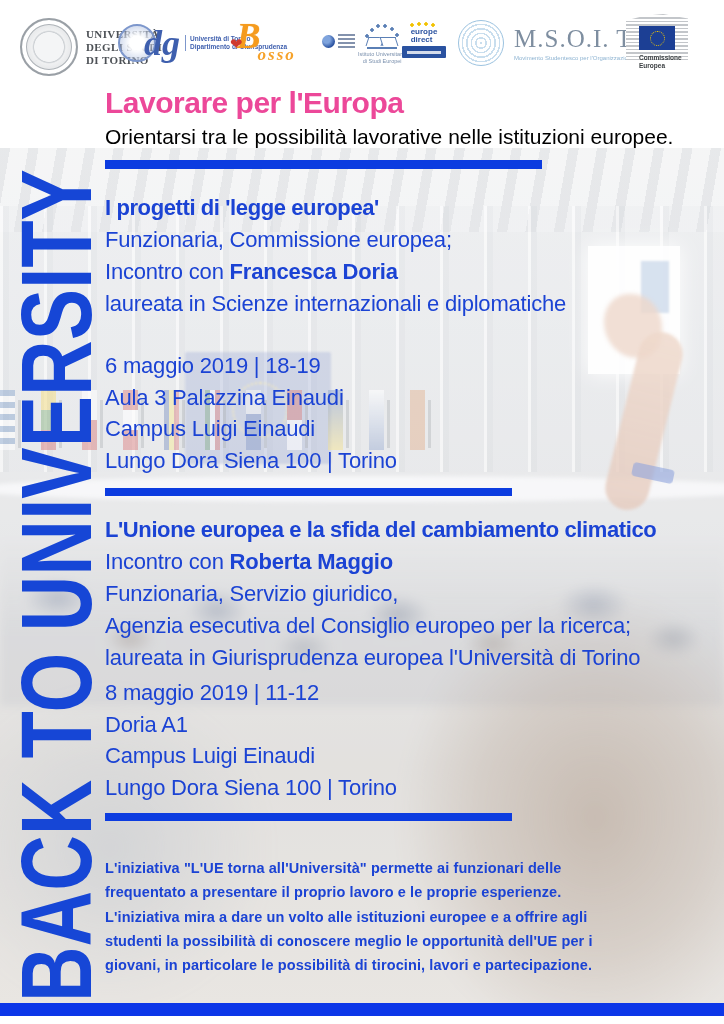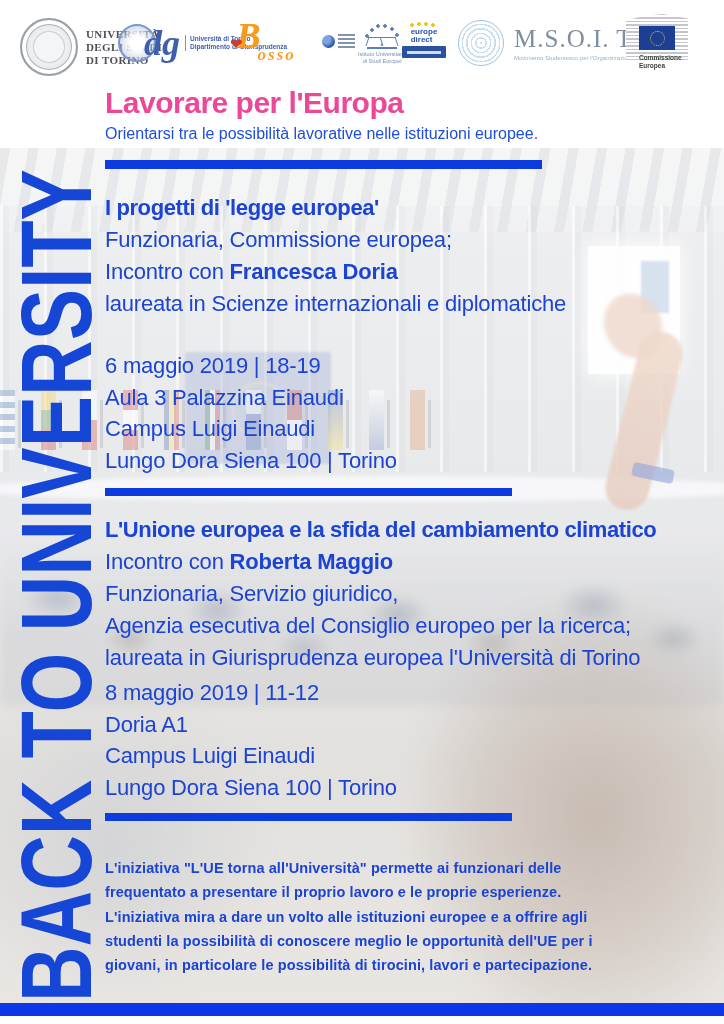--- a/index.html
+++ b/index.html
@@ -65,21 +65,21 @@
         background:repeating-linear-gradient(180deg,#c3c6ca 0 1.5px,#fff 1.5px 3.5px);
         clip-path:polygon(0 14%,30% 4%,60% 0,100% 10%,100% 100%,0 100%);}
   .ecflag{position:absolute;left:13px;top:12px;width:36px;height:24px;background:#1c3f94;
         display:flex;align-items:center;justify-content:center;}
   .ecflag div{width:13px;height:13px;border:1.5px dotted #f4c900;border-radius:50%;}
   .eccap{position:absolute;left:13px;top:40px;font-size:6.5px;line-height:8px;color:#3c4043;font-weight:bold;}
 
   
   .titleblock{position:absolute;left:105px;top:86px;z-index:5;}
   .title{font-size:30px;font-weight:bold;color:#ec4899;letter-spacing:-.5px;}
-  .subtitle{font-size:16px;color:#1d4ed8;margin-top:5px;}
+  .subtitle{font-size:21px;color:#000000;margin-top:5px;}
 
   
   .photo{position:absolute;left:0;top:148px;width:724px;height:856px;overflow:hidden;
         background:linear-gradient(180deg,#e9eaec 0%,#e0e2e5 22%,#d8d9db 46%,#d0cdc9 72%,#dad5cf 100%);z-index:1;}
   .ceiling{position:absolute;left:0;top:0;width:100%;height:84px;opacity:.45;
         background:repeating-linear-gradient(100deg,rgba(150,156,166,.45) 0 10px,rgba(255,255,255,.6) 10px 28px);}
   .panels{position:absolute;left:0;top:58px;width:100%;height:266px;opacity:.8;
         background:repeating-linear-gradient(90deg,rgba(255,255,255,.65) 0 3px,rgba(184,190,198,.35) 3px 9px,rgba(213,217,222,.30) 9px 44px);}
   .screenbox{position:absolute;left:588px;top:98px;width:92px;height:128px;background:rgba(255,255,255,.92);
         box-shadow:0 0 20px rgba(255,255,255,.95);}

